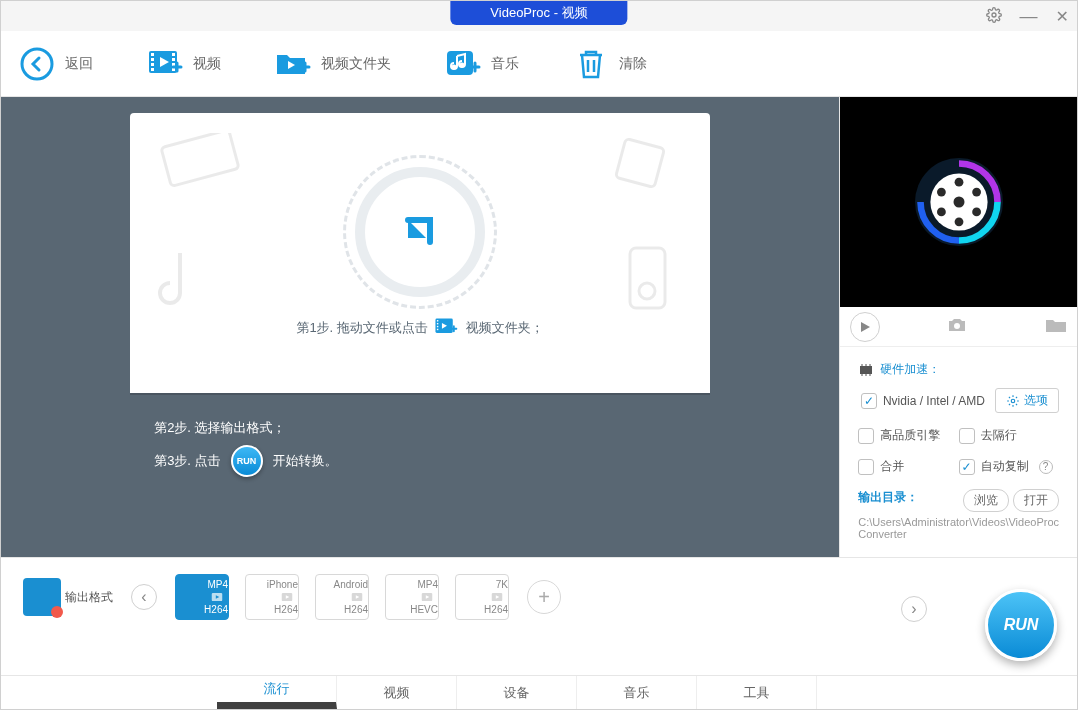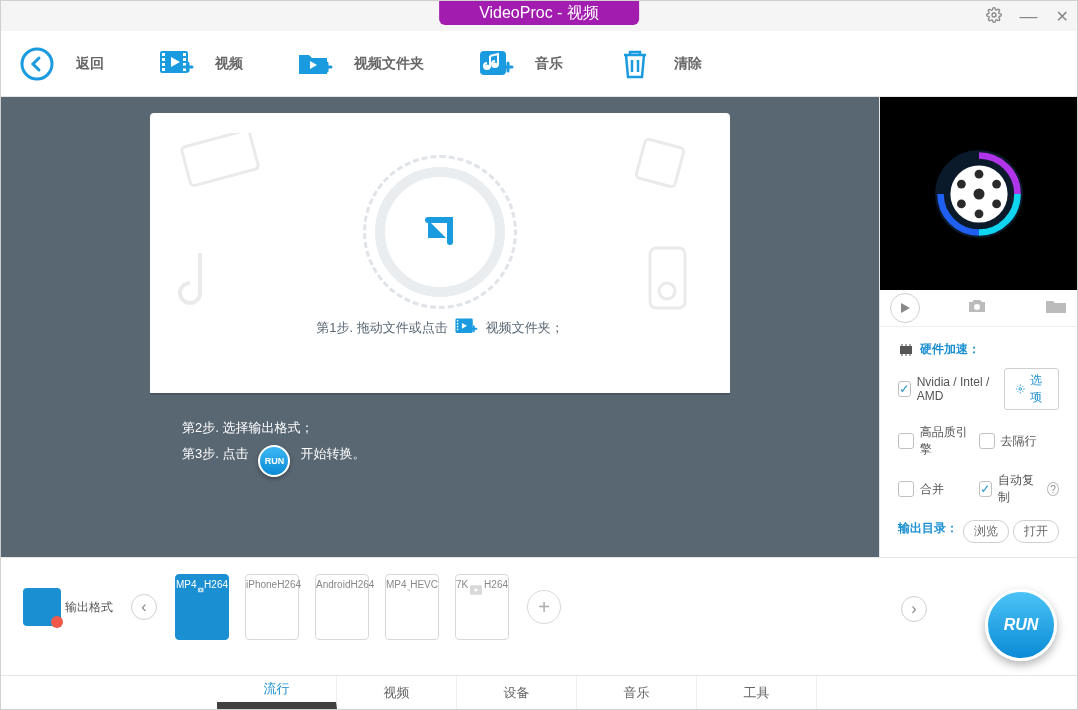--- a/index.html
+++ b/index.html
@@ -1,58 +1,58 @@
 <!DOCTYPE html>
 <html><head>
 <meta charset="utf-8">
 <style>
 * { margin: 0; padding: 0; box-sizing: border-box; font-family: "Microsoft YaHei", Arial, sans-serif; }
 body { width: 1078px; height: 710px; background: #fff; border: 1px solid #d0d0d0; overflow: hidden; position: relative; }
 .titlebar { height: 30px; background: #f5f5f5; display: flex; align-items: center; position: relative; }
-.titlebar-center { position: absolute; left: 50%; transform: translateX(-50%); background: #a21caf; color: #fff; font-size: 16px; padding: 4px 40px 4px 40px; border-radius: 0 0 6px 6px; height: 24px; line-height: 16px; top: 0; }
+.titlebar-center { position: absolute; left: 50%; transform: translateX(-50%); background: #1d4ed8; color: #fff; font-size: 13px; padding: 4px 40px 4px 40px; border-radius: 0 0 6px 6px; height: 24px; line-height: 16px; top: 0; }
 .titlebar-right { position: absolute; right: 8px; display: flex; gap: 18px; align-items: center; }
 .titlebar-right span { cursor: pointer; color: #888; font-size: 14px; }
 .gear { width: 16px; height: 16px; }
 .toolbar { height: 66px; display: flex; align-items: center; padding-left: 18px; gap: 54px; border-bottom: 1px solid #e6e6e6; }
-.tool-btn { display: flex; align-items: center; gap: 21px; cursor: pointer; color: #666; font-size: 14px; font-weight: bold; }
+.tool-btn { display: flex; align-items: center; gap: 10px; cursor: pointer; color: #666; font-size: 14px; }
 .tool-ico { width: 36px; height: 36px; display: flex; align-items: center; justify-content: center; }
 .main { display: flex; height: 460px; }
 .left { width: 878px; background: #596773; position: relative; padding: 16px 0 0 0; }
 .card { width: 580px; margin: 0 auto; background: #fff; border-radius: 4px; }
 .card-top { height: 280px; display: flex; flex-direction: column; align-items: center; justify-content: center; position: relative; }
 .dash-circle { width: 130px; height: 130px; border: 10px solid #e9edf0; border-radius: 50%; display: flex; align-items: center; justify-content: center; position: relative; }
 .dash-circle::before { content:''; position:absolute; inset:-22px; border:3px dashed #e0e4e8; border-radius:50%; }
 .step1-row { margin-top: 20px; display: flex; align-items: center; gap: 6px; color: #596773; font-size: 13px; }
 .card-bot { background: #596773; color: #fff; padding: 16px 24px; font-size: 13px; border-top: 2px solid #4a5560; }
-.step-row { display: flex; align-items: flex-start; gap: 10px; margin: 8px 8px; }
+.step-row { display: flex; align-items: center; gap: 10px; margin: 8px 0; }
 .run-mini { width: 32px; height: 32px; background: linear-gradient(#3db8f5,#0a8bd6); border-radius: 50%; display: flex; align-items: center; justify-content: center; color: #fff; font-size: 9px; font-weight: bold; border: 2px solid #fff; box-shadow: 0 2px 4px rgba(0,0,0,.3); }
 .right { flex: 1; background: #fff; display: flex; flex-direction: column; border-left: 1px solid #e6e6e6; }
 .preview { height: 210px; background: #000; display: flex; align-items: center; justify-content: center; }
 .preview-controls { height: 40px; display: flex; align-items: center; padding: 0 10px; gap: 10px; border-bottom: 1px solid #eee; }
 .play-btn { width: 30px; height: 30px; border: 1px solid #d0d0d0; border-radius: 50%; display: flex; align-items: center; justify-content: center; cursor: pointer; }
 .hw-panel { padding: 14px 18px; font-size: 12px; color: #555; }
-.hw-title { color: #1a8fd1; font-weight: bold; margin-bottom: 10px; display: flex; align-items: center; gap: 6px; }
+.hw-title { color: #1a8fd1; font-weight: normal; margin-bottom: 10px; display: flex; align-items: center; gap: 6px; }
 .hw-row { display: flex; align-items: center; justify-content: flex-end; gap: 10px; margin-bottom: 14px; }
 .opt-btn { border: 1px solid #d0d0d0; padding: 3px 10px; border-radius: 3px; display: flex; align-items: center; gap: 4px; cursor: pointer; color: #1a8fd1; }
 .check-row { display: flex; gap: 0; margin-bottom: 14px; }
 .check-item { display: flex; align-items: center; gap: 6px; width: 50%; }
 .chk { width: 16px; height: 16px; border: 1px solid #c0c0c0; border-radius: 3px; display: inline-flex; align-items: center; justify-content: center; }
 .chk.on { background: #fff; color: #1a8fd1; }
 .out-row { font-size: 12px; color: #555; }
 .out-label { color: #1a8fd1; font-weight: bold; display: inline-block; margin-bottom: 6px; }
 .out-btns { float: right; display: flex; gap: 4px; }
 .small-btn { border: 1px solid #d0d0d0; padding: 2px 10px; font-size: 12px; cursor: pointer; border-radius: 11px; color: #666; }
 .out-path { color: #999; font-size: 11px; margin-top: 4px; }
 .bottom { height: 152px; position: relative; background: #fff; border-top: 1px solid #e6e6e6; }
 .formats { display: flex; align-items: center; padding: 16px 0 0 22px; gap: 18px; }
 .fmt-label { display: flex; align-items: center; gap: 4px; font-size: 12px; color: #555; }
 .fmt-ico { width: 38px; height: 38px; background: #1a8fd1; border-radius: 4px; position: relative; }
 .fmt-ico::after { content:''; position:absolute; right:-2px; bottom:-2px; width:12px; height:12px; background:#f2594b; border-radius:50%; }
 .nav-arrow { width: 26px; height: 26px; border: 1px solid #d0d0d0; border-radius: 50%; display: flex; align-items: center; justify-content: center; cursor: pointer; color: #888; }
-.fmt-card { width: 54px; height: 66px; border: 1px solid #d8d8d8; border-radius: 4px; display: flex; flex-direction: row; align-items: flex-start; justify-content: space-between; padding: 4px 0; font-size: 10px; color: #888; cursor: pointer; background: #fff; }
+.fmt-card { width: 54px; height: 46px; border: 1px solid #d8d8d8; border-radius: 4px; display: flex; flex-direction: column; align-items: flex-end; justify-content: space-between; padding: 4px 0; font-size: 10px; color: #888; cursor: pointer; background: #fff; }
 .fmt-card.active { border-color: #1a8fd1; background: #1a8fd1; color: #fff; }
 .fmt-card .top-l { font-size: 10px; }
 .fmt-card .mid { width: 22px; height: 22px; }
 .add-btn { width: 34px; height: 34px; border: 1px solid #d8d8d8; border-radius: 50%; display: flex; align-items: center; justify-content: center; color: #aaa; font-size: 20px; cursor: pointer; align-self: center; }
 .tabs { position: absolute; bottom: 0; left: 0; right: 0; height: 34px; display: flex; border-top: 1px solid #e6e6e6; }
 .tab { flex: 0 0 120px; display: flex; align-items: center; justify-content: center; font-size: 13px; color: #666; cursor: pointer; border-right: 1px solid #eee; margin-left: 0; }
 .tabs-pad { width: 216px; }
 .tab.active { border-bottom: 7px solid #404040; color: #1a8fd1; }
 .run-big { position: absolute; right: 20px; bottom: 48px; width: 72px; height: 72px; border-radius: 50%; background: linear-gradient(#4cc3f7,#0a8bd6); border: 3px solid #fff; box-shadow: 0 4px 10px rgba(0,0,0,.3); display: flex; align-items: center; justify-content: center; color: #fff; font-weight: bold; font-size: 16px; cursor: pointer; font-style: italic; }
 .nav-right { position: absolute; right: 150px; top: 38px; }
@@ -265,20 +265,21 @@
             <span>自动复制</span>
             <span class="help-q">?</span>
           </span>
       </div>
       <div class="out-row">
         <span class="out-label">输出目录：</span>
         <span class="out-btns">
           <span class="small-btn">浏览</span>
           <span class="small-btn">打开</span>
         </span>
+        <div class="out-path">C:\Users\Administrator\Videos\VideoProc Converter</div>
       </div>
     </div>
   </div>
 </div>
 
 <div class="bottom">
   <div class="formats">
     <div class="fmt-label">
       <span class="fmt-ico"></span>
       <span>输出格式</span>

